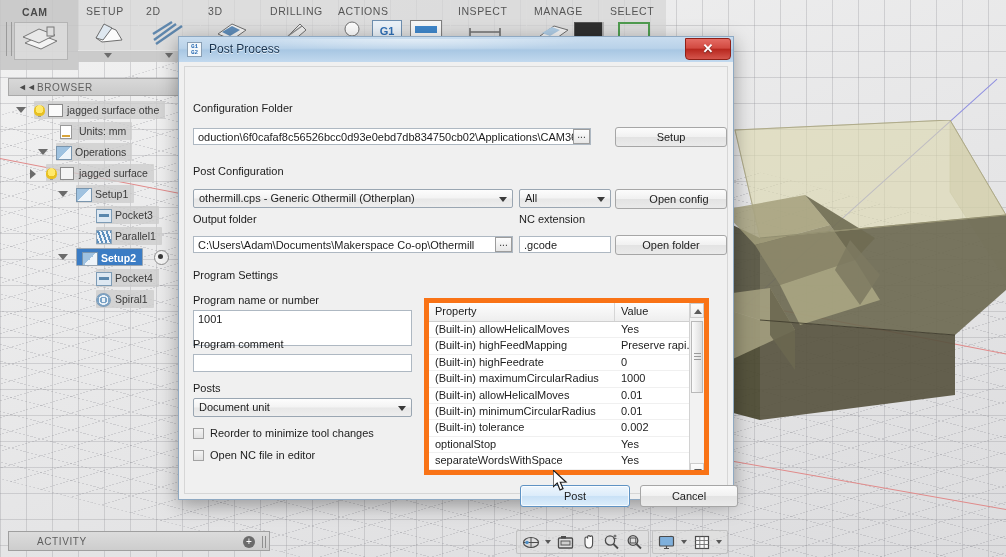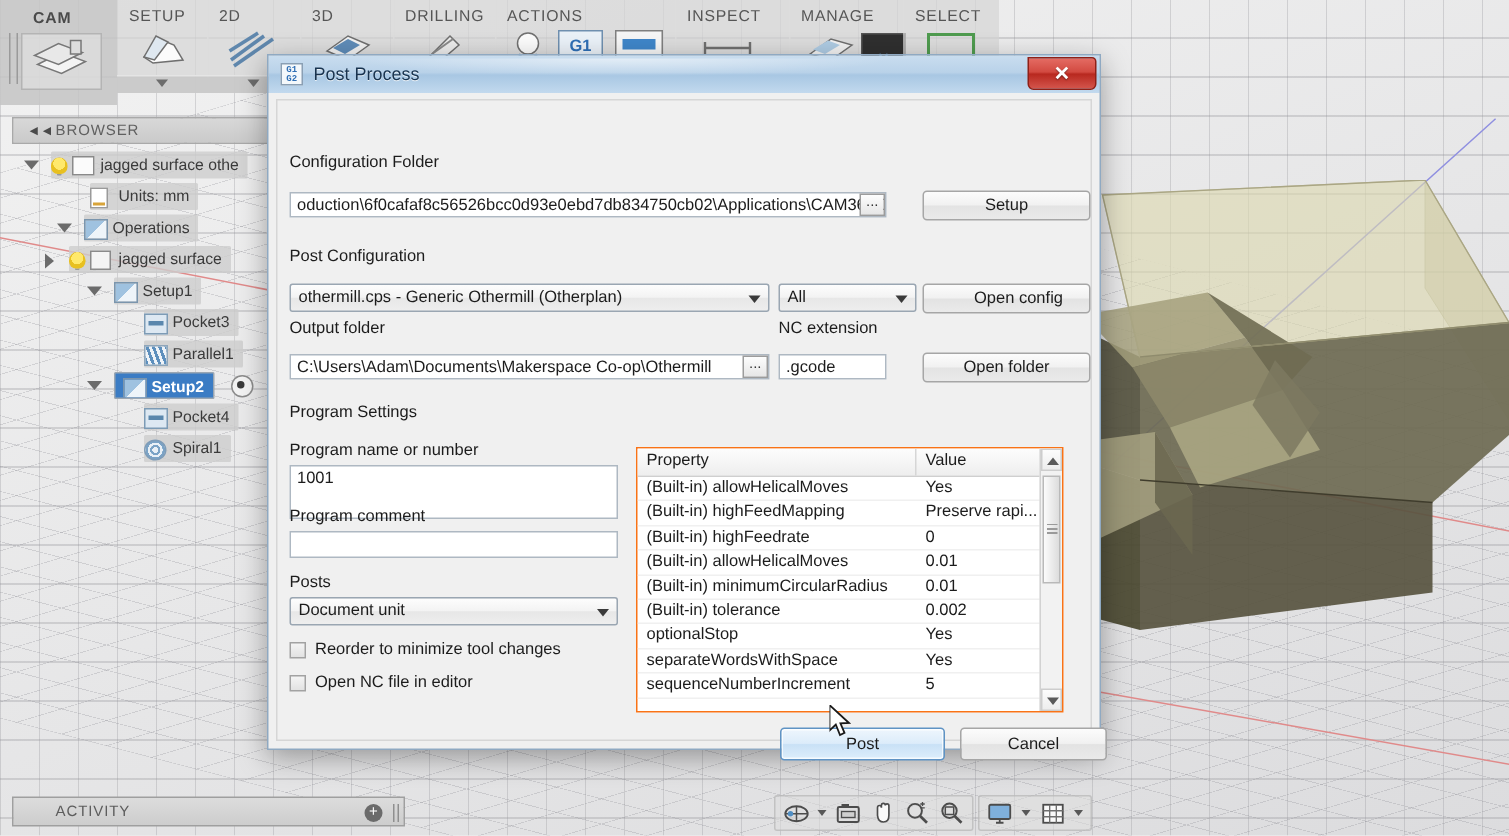--- a/index.html
+++ b/index.html
@@ -265,21 +265,21 @@
   .chk .box{
     position:absolute;left:0;top:1px;width:11px;height:11px;
     background:linear-gradient(#f4f4f4,#e2e2e2);
     border:1px solid #a2a2a2;box-sizing:border-box;
   }
   .chk .ctxt{position:absolute;left:17px;top:0;white-space:nowrap;}
 
   
   #propgrid{
     position:absolute;left:239px;top:231px;width:285px;height:177px;
-    background:#fff;border:1px solid #f97316;box-sizing:border-box;
+    background:#fff;border:5px solid #f97316;box-sizing:border-box;
     overflow:hidden;
   }
   #pg-head{
     display:flex;height:18px;
     background:linear-gradient(#fdfdfd,#eeeeee);
     border-bottom:1px solid #cfcfcf;
     font-size:11px;color:#1c1c1c;
   }
   #pg-head .c1{width:186px;padding:2px 0 0 6px;border-right:1px solid #d6d6d6;box-sizing:border-box;}
   #pg-head .c2{flex:1;padding:2px 0 0 6px;box-sizing:border-box;}
@@ -646,21 +646,21 @@
         <span>All</span>
         <span class="arrow"></span>
       </div>
       <div class="btn" style="left:430px;top:122px;width:112px;padding-left:16px;">Open config</div>
 
       <span class="lbl" style="left:8px;top:146px;">Output folder</span>
       <div class="txtin" style="left:8px;top:169px;width:320px;">C:\Users\Adam\Documents\Makerspace Co-op\Othermill</div>
       <div class="ellipsis-btn" style="left:310px;top:170px;">...</div>
 
       <span class="lbl" style="left:334px;top:146px;">NC extension</span>
-      <div class="txtin" style="left:334px;top:169px;width:72px;">.gcode</div>
+      <div class="txtin" style="left:334px;top:169px;width:92px;">.gcode</div>
       <div class="btn" style="left:430px;top:168px;width:112px;">Open folder</div>
 
       <span class="lbl" style="left:8px;top:202px;">Program Settings</span>
 
       <span class="lbl" style="left:8px;top:227px;">Program name or number</span>
       <div class="txtin" style="left:8px;top:243px;width:219px;height:36px;">1001</div>
 
       <span class="lbl" style="left:8px;top:271px;">Program comment</span>
       <div class="txtin" style="left:8px;top:287px;width:219px;height:18px;"></div>
 
@@ -689,20 +689,24 @@
               <div class="c1">(Built-in) allowHelicalMoves</div>
               <div class="c2">Yes</div>
             </div>
             <div class="pgrow">
               <div class="c1">(Built-in) highFeedMapping</div>
               <div class="c2">Preserve rapi...</div>
             </div>
             <div class="pgrow">
               <div class="c1">(Built-in) highFeedrate</div>
               <div class="c2">0</div>
+            </div>
+            <div class="pgrow">
+              <div class="c1">(Built-in) maximumCircularRadius</div>
+              <div class="c2">1000</div>
             </div>
             <div class="pgrow">
               <div class="c1">(Built-in) allowHelicalMoves</div>
               <div class="c2">0.01</div>
             </div>
             <div class="pgrow">
               <div class="c1">(Built-in) minimumCircularRadius</div>
               <div class="c2">0.01</div>
             </div>
             <div class="pgrow">

